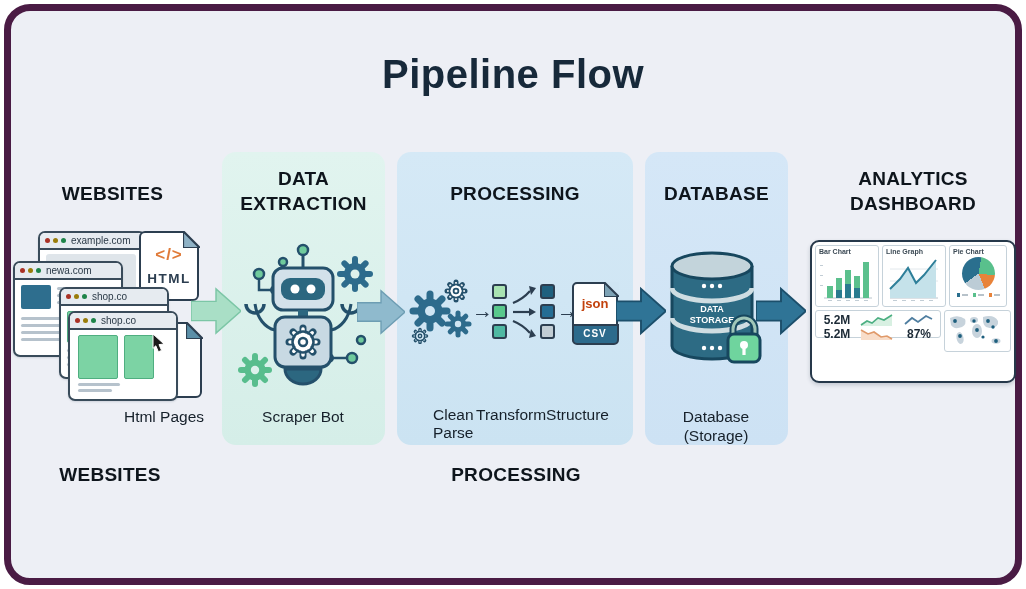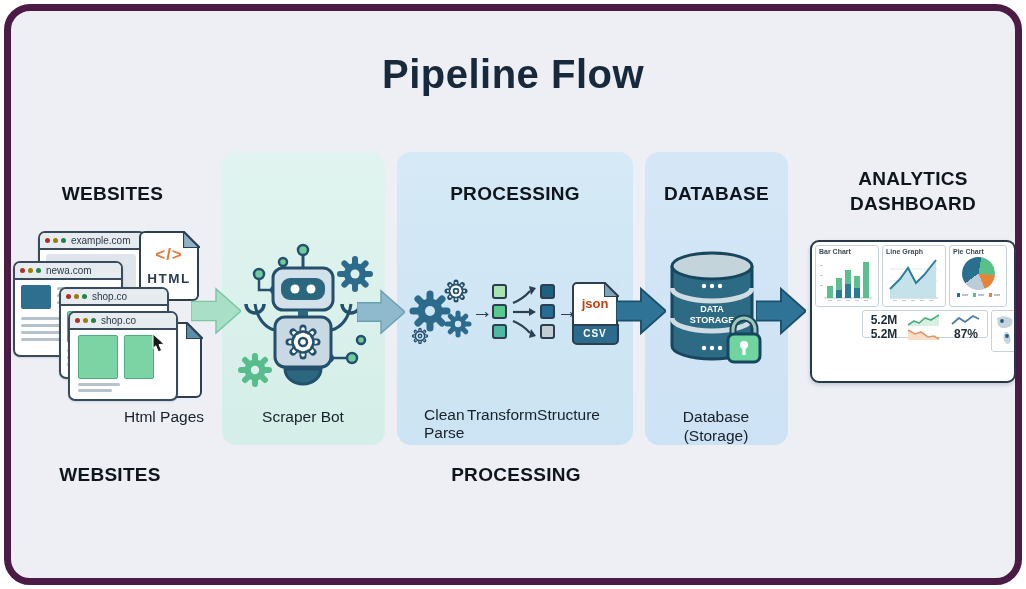--- a/index.html
+++ b/index.html
@@ -40,55 +40,56 @@
   
   .block-arrow{position:absolute;}
 
   
   .sq-col{position:absolute;display:flex;flex-direction:column;gap:5px;}
   .sq{width:15px;height:15px;border:2px solid #2c3e50;border-radius:3px;box-sizing:border-box;}
   .flow-glyph{position:absolute;font-size:21px;font-weight:700;color:#2c3e50;}
   .jsonfile{position:absolute;left:572px;top:282px;width:42px;height:58px;background:#fff;border:2.5px solid #2c3e50;border-radius:5px;overflow:visible;}
   .json-top{display:block;text-align:center;margin-top:12px;font-size:13px;font-weight:700;color:#c2410c;}
   .csv-band{position:absolute;left:-2.5px;right:-2.5px;bottom:-2.5px;height:17px;background:#2d6b8c;border:2.5px solid #2c3e50;border-radius:0 0 5px 5px;color:#fff;font-size:10px;font-weight:800;text-align:center;line-height:16px;letter-spacing:1px;}
-  .proc-steps{position:absolute;left:394px;top:406px;width:236px;display:flex;justify-content:space-between;padding:0 30px;box-sizing:border-box;}
+  .proc-steps{position:absolute;left:403px;top:406px;width:236px;display:flex;justify-content:space-between;padding:0 30px;box-sizing:border-box;}
   .proc-step{font-size:15.5px;color:#16202a;line-height:1.15;}
   .step-clean{width:52px;}
 
   
   .dash{position:absolute;left:810px;top:240px;width:202px;height:139px;background:#fff;border:2.5px solid #26384a;border-radius:9px;overflow:hidden;box-shadow:0 2px 4px rgba(30,50,70,.2);}
   .dash-head{height:21px;background:#2d6f8e;color:#fff;font-size:9.5px;font-weight:800;line-height:21px;padding-left:7px;letter-spacing:.3px;}
   .dash-body{padding:3px;display:flex;flex-direction:column;gap:3px;}
   .drow{display:flex;gap:3px;}
   .dcard{background:#fff;border:1px solid #c6d2da;border-radius:3px;padding:2px 3px;box-sizing:border-box;position:relative;}
   .dcard-title{font-size:7px;font-weight:700;color:#3c4a55;}
   .c-bar{width:64px;height:62px;} .c-line{width:64px;height:62px;} .c-pie{width:58px;height:62px;}
   .pie{width:33px;height:33px;border-radius:50%;margin:2px auto 0;
        background:conic-gradient(from 10deg,#59c08c 0 24%,#e8833a 24% 41%,#bcccd6 41% 62%,#2a6f8e 62% 100%);}
   .pie-legend{display:flex;justify-content:center;gap:5px;margin-top:3px;}
   .pl-item{display:flex;align-items:center;gap:1.5px;}
   .pl-sw{width:3.5px;height:3.5px;} .pl-bar{width:6px;height:2px;background:#b7c2ca;}
-  .c-kpi{width:126px;height:28px;display:grid;grid-template-columns:36px 44px 40px;grid-template-rows:1fr 1fr;align-items:center;justify-items:center;margin-left:47px;}
+  .c-kpi{width:126px;height:28px;display:grid;grid-template-columns:36px 44px 40px;grid-template-rows:1fr 1fr;align-items:center;justify-items:center;}
   .kpi-val{font-size:12px;font-weight:800;color:#1c2a36;}
   .c-map{flex:1;height:42px;padding:2px;}
 
   .muted-dash{fill:#c2cdd5;}
 </style>
 </head>
 <body>
 
 <div class="canvas">
   <div class="frame"></div>
 
   <div class="abs title">Pipeline Flow</div>
 
   <div class="abs stage-hdr" style="left:30px;top:181px;width:165px;">WEBSITES</div>
   <div class="panel panel-ext"></div>
   <div class="panel panel-proc"></div>
   <div class="panel panel-db"></div>
+  <div class="abs stage-hdr" style="left:238px;top:166px;width:131px;">DATA EXTRACTION</div>
   <div class="abs stage-hdr" style="left:397px;top:181px;width:236px;">PROCESSING</div>
   <div class="abs stage-hdr" style="left:818px;top:166px;width:190px;">ANALYTICS DASHBOARD</div>
   <div class="abs stage-hdr" style="left:645px;top:181px;width:143px;">DATABASE</div>
 
   <div class="bwin" style="left:38px;top:231px;width:104px;height:76px;z-index:1;">
     <div class="tbar">
       <span class="dot d-r"></span>
       <span class="dot d-y"></span>
       <span class="dot d-g"></span>
       <span class="url">example.com</span>

